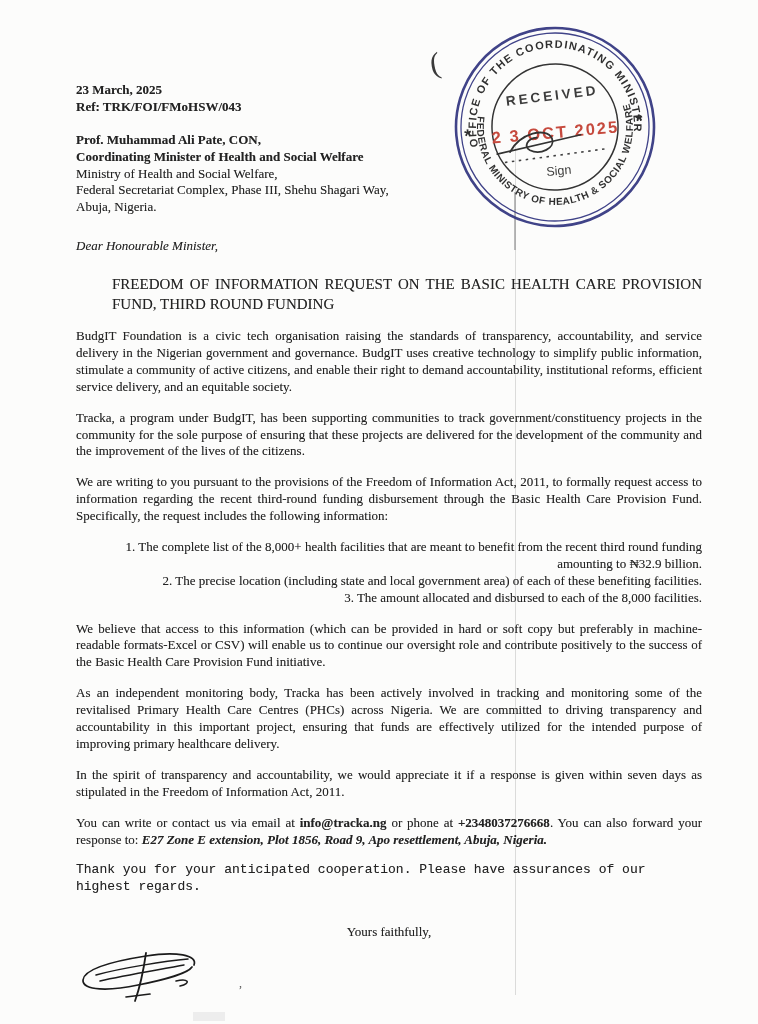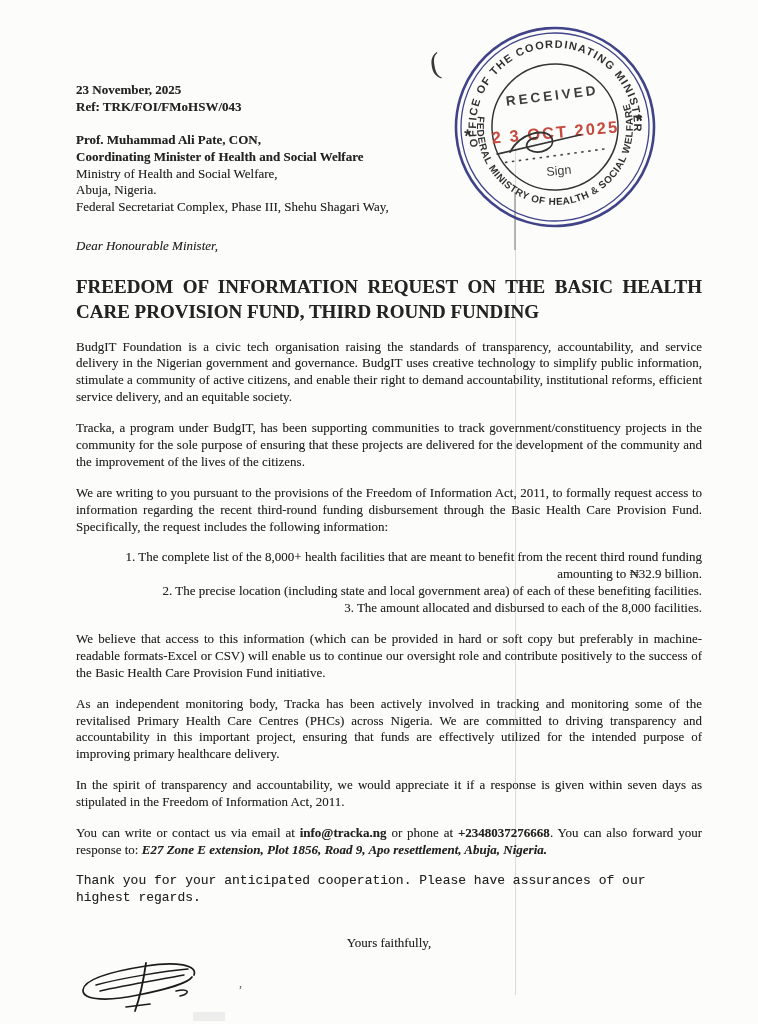--- a/index.html
+++ b/index.html
@@ -5,21 +5,21 @@
   html,body{margin:0;padding:0;background:#e9e9e9;}
   .page{position:relative;width:758px;height:1024px;background:#fcfcfb;overflow:hidden;
         font-family:"Liberation Serif","DejaVu Serif",serif;color:#232323;margin:0 auto;}
   .content{position:absolute;left:76px;top:82px;width:626px;font-size:13px;line-height:1.3;
            text-align:justify;text-shadow:0 0 .5px rgba(40,40,40,.35);}
   .bold{font-weight:bold;}
   .date-line,.ref-line{font-weight:bold;}
   .recipient{margin-top:16px;}
   .recipient div{text-align:left;}
   .salutation{margin-top:22px;font-style:italic;text-align:left;}
-  .subject{margin-top:20px;font-weight:bold;font-size:19px;}
+  .subject{margin-top:20px;font-weight:normal;font-size:15px;margin-left:36px;}
   p.body{margin:14px 0 0 0;}
   .req-list{margin-top:14px;}
   .req-list div{text-align:right;}
   .closing{margin-top:14px;text-align:left;font-family:Liberation Mono, monospace;}
   .valediction{margin-top:28px;text-align:center;}
   .sig-block{margin-top:6px;height:62px;}
   .sig-name{font-weight:bold;margin-top:14px;text-align:left;}
   .sig-title{text-align:left;}
   .addr-bold{font-weight:bold;font-style:italic;}
   
@@ -67,29 +67,29 @@
     <text x="105" y="116" text-anchor="middle" font-size="16.5" font-weight="bold" letter-spacing="2" fill="#c23b2e">2 3 OCT 2025</text>
     <g>
       <path d="M58,126 C70,108 96,104 101,116 C104,126 88,132 78,126 C72,122 76,114 86,114" fill="none" stroke="#222" stroke-width="1.8" stroke-linecap="round"></path>
       <path d="M45,127 L130,115" fill="none" stroke="#222" stroke-width="1.6" stroke-linecap="round"></path>
     </g>
     <line x1="52" y1="136" x2="156" y2="131" stroke="#333" stroke-width="1.6" stroke-dasharray="2.5 4.5"></line>
     <text x="105" y="153" text-anchor="middle" font-size="12.5" fill="#2c2c2c">Sign</text>
   </svg>
 
   <div class="content">
-    <div class="date-line">23 November, 2025</div>
+    <div class="date-line">23 March, 2025</div>
     <div class="ref-line">Ref: TRK/FOI/FMoHSW/043</div>
 
     <div class="recipient">
       <div class="bold">Prof. Muhammad Ali Pate, CON,</div>
       <div class="bold">Coordinating Minister of Health and Social Welfare</div>
       <div>Ministry of Health and Social Welfare,</div>
+      <div>Federal Secretariat Complex, Phase III, Shehu Shagari Way,</div>
       <div>Abuja, Nigeria.</div>
-      <div>Federal Secretariat Complex, Phase III, Shehu Shagari Way,</div>
     </div>
 
     <div class="salutation">Dear Honourable Minister,</div>
 
     <div class="subject">FREEDOM OF INFORMATION REQUEST ON THE BASIC HEALTH CARE PROVISION FUND, THIRD ROUND FUNDING</div>
 
     <p class="body">BudgIT Foundation is a civic tech organisation raising the standards of transparency, accountability, and service delivery in the Nigerian government and governance. BudgIT uses creative technology to simplify public information, stimulate a community of active citizens, and enable their right to demand accountability, institutional reforms, efficient service delivery, and an equitable society.</p>
     <p class="body">Tracka, a program under BudgIT, has been supporting communities to track government/constituency projects in the community for the sole purpose of ensuring that these projects are delivered for the development of the community and the improvement of the lives of the citizens.</p>
     <p class="body">We are writing to you pursuant to the provisions of the Freedom of Information Act, 2011, to formally request access to information regarding the recent third-round funding disbursement through the Basic Health Care Provision Fund. Specifically, the request includes the following information:</p>
 

